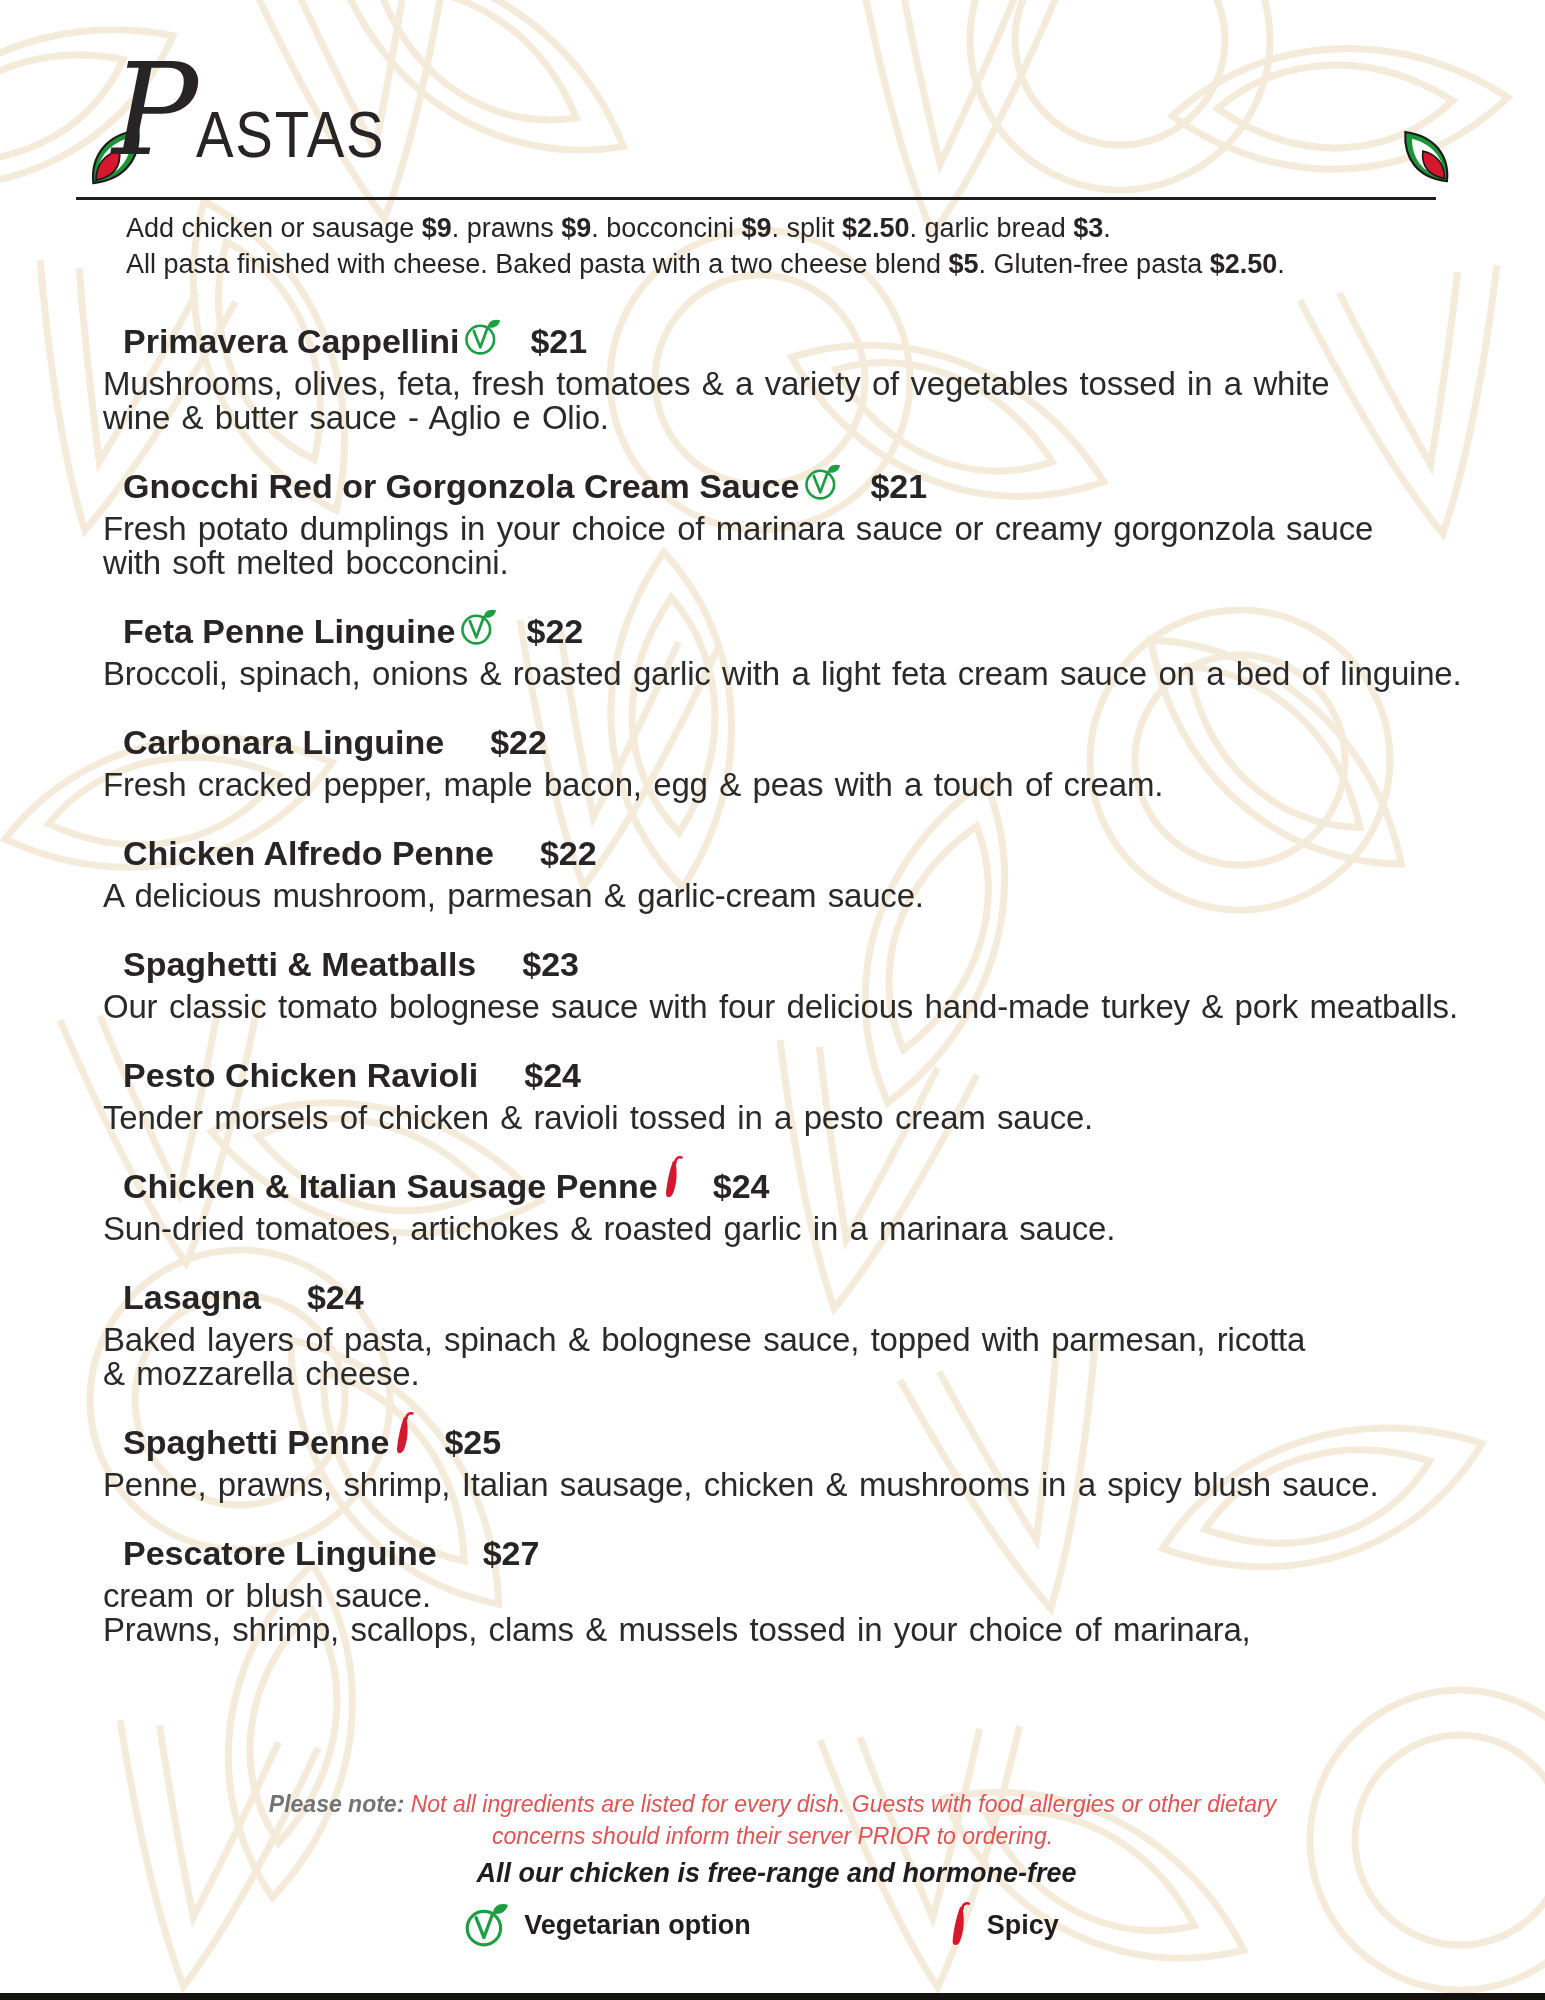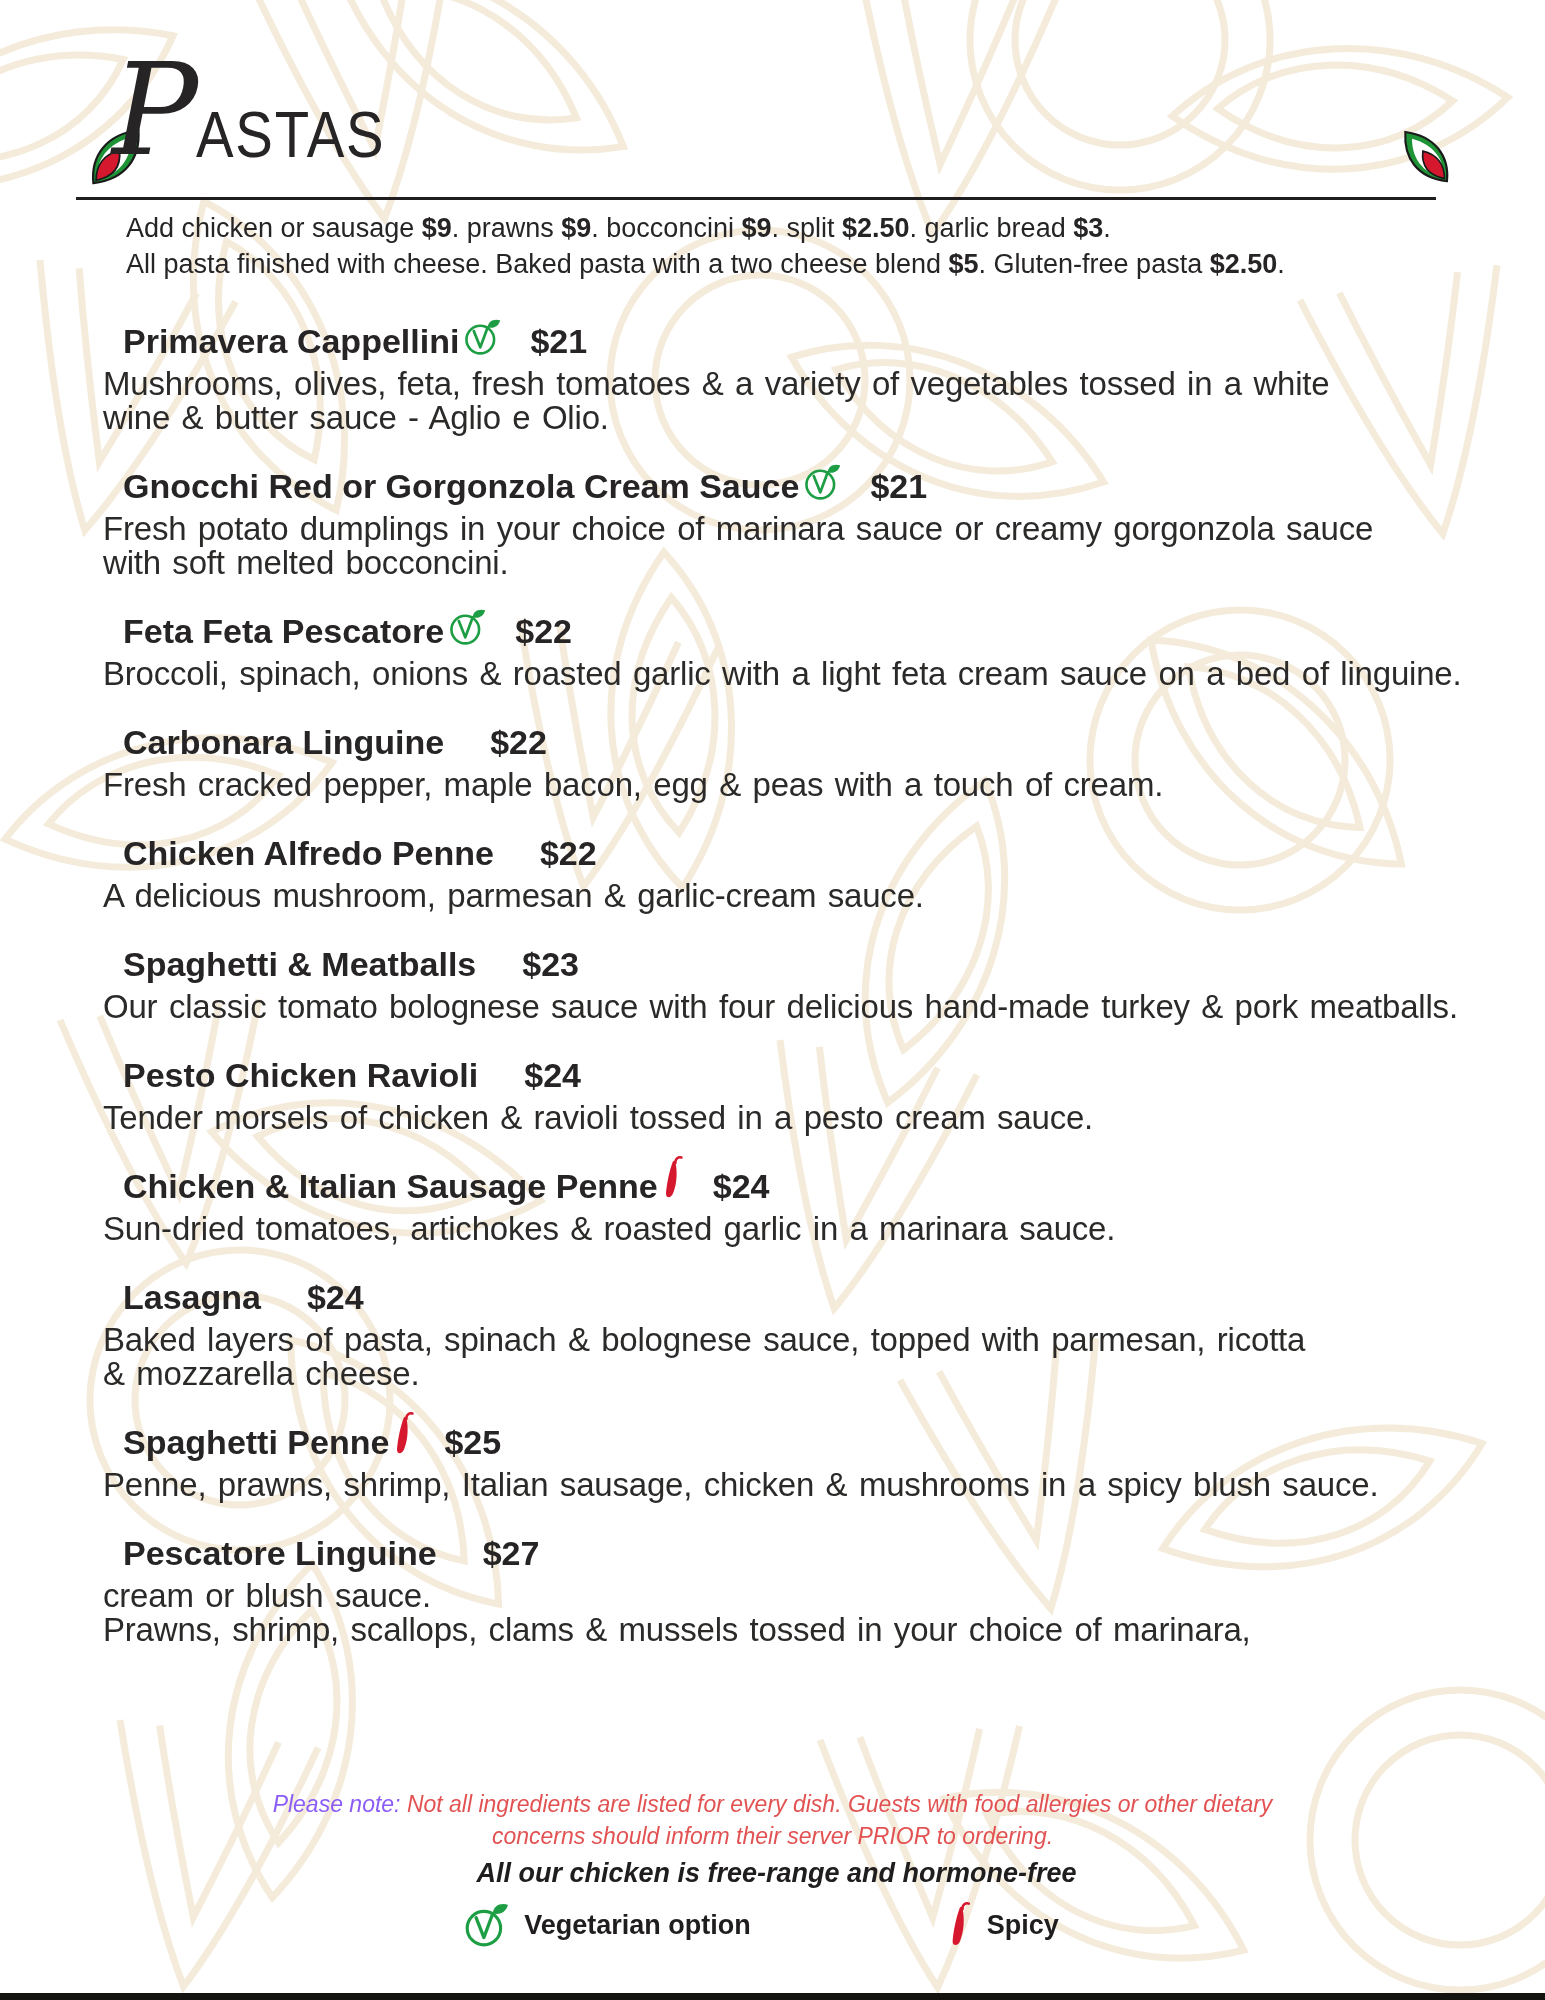--- a/index.html
+++ b/index.html
@@ -33,21 +33,21 @@
   .item-title { display:flex; align-items:center; font-weight:700; font-size:34px; color:#262424; height:42px;margin-left:20px; }
   .item-price { margin-left:46px; }
   .with-icon .item-price { margin-left:28px; }
   .veg-icon  { width:40px; height:38px; margin-left:3px; margin-top:-8px; flex:none; }
   .chili-icon{ width:22px; height:46px; margin-left:5px; margin-top:-16px; flex:none; }
   .item-desc { margin-top:5px; font-size:33px; line-height:34px; letter-spacing:-0.2px; word-spacing:2.5px; color:#2b2a29; }
   .desc-line { white-space:nowrap; }
   
   .footer { position:absolute; left:0; top:1788px; width:1545px; text-align:center; z-index:2; }
   .allergy-note { font-size:23px; font-style:italic; color:#e25252; line-height:1.4; }
-  .allergy-note .lead { font-weight:400; color:#8b5cf6; }
+  .allergy-note .lead { font-weight:700; color:#737373; }
   .chicken-note { margin-top:6px; font-size:27px; font-weight:700; font-style:italic; color:#1f1d1d;padding-left:8px; }
   .legend { margin-top:12px; display:flex; justify-content:center; align-items:center; gap:44px; transform:translateX(-12px); }
   .legend-group { display:flex; align-items:center; gap:14px; }
   .legend-gap { width:110px; }
   .legend-label { font-size:27px; font-weight:700; color:#1f1d1d; }
   .legend .veg-icon { width:48px; height:46px; margin:0; }
   .legend .chili-icon { width:24px; height:48px; margin:0; }
   .bottom-edge { position:absolute; left:0; bottom:0; width:1545px; height:7px; background:#15130f; z-index:3; }
 </style>
 </head>
@@ -160,21 +160,21 @@
       <span class="item-price">$21</span>
     </div>
     <div class="item-desc">
       <div class="desc-line">Fresh potato dumplings in your choice of marinara sauce or creamy gorgonzola sauce</div>
       <div class="desc-line">with soft melted bocconcini.</div>
     </div>
   </div>
 
   <div class="item">
     <div class="item-title with-icon">
-      <span class="item-name">Feta Feta Pescatore</span>
+      <span class="item-name">Feta Penne Linguine</span>
       <svg class="veg-icon" viewBox="0 0 46 44">
           <circle cx="21" cy="25" r="16" fill="none" stroke="#1e9e44" stroke-width="3"></circle>
           <path d="M13.5,15 L21,34 L29.5,11" fill="none" stroke="#1e9e44" stroke-width="3.2" stroke-linecap="round" stroke-linejoin="round"></path>
           <path d="M29.5,11 C30,3.5 36.5,0.5 44,2.5 C42.5,9.5 36,12.5 29.5,11 Z" fill="#1e9e44"></path>
         </svg>
       <span class="item-price">$22</span>
     </div>
     <div class="item-desc">
       <div class="desc-line">Broccoli, spinach, onions &amp; roasted garlic with a light feta cream sauce on a bed of linguine.</div>
     </div>

